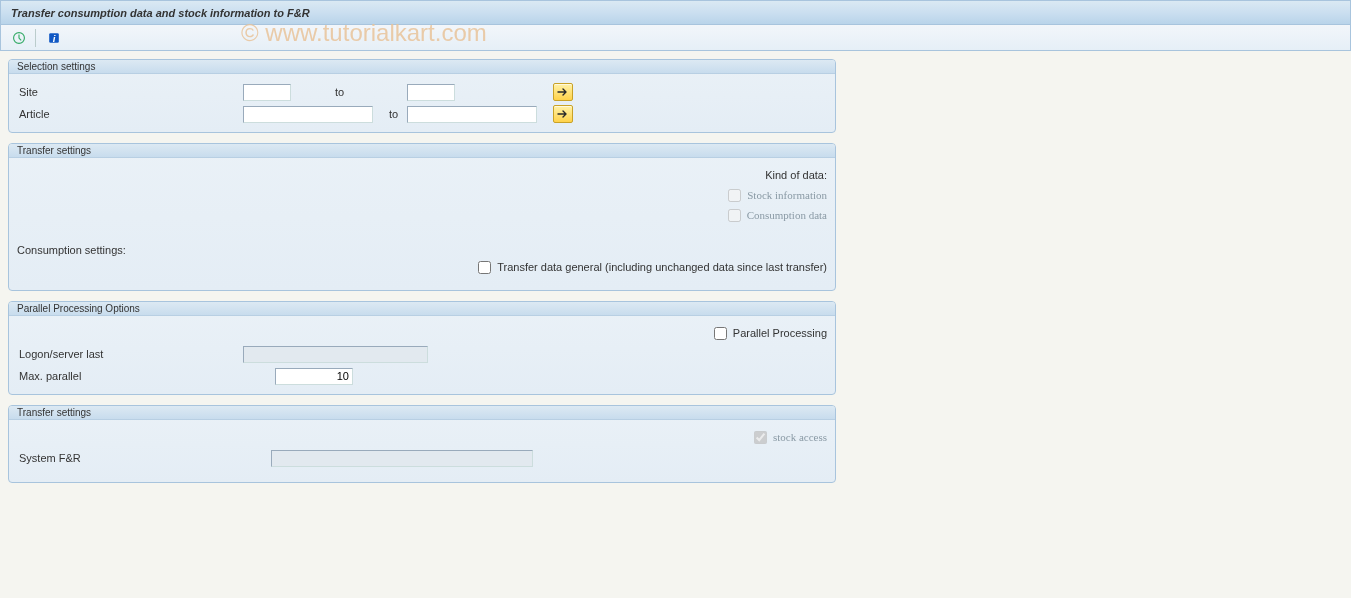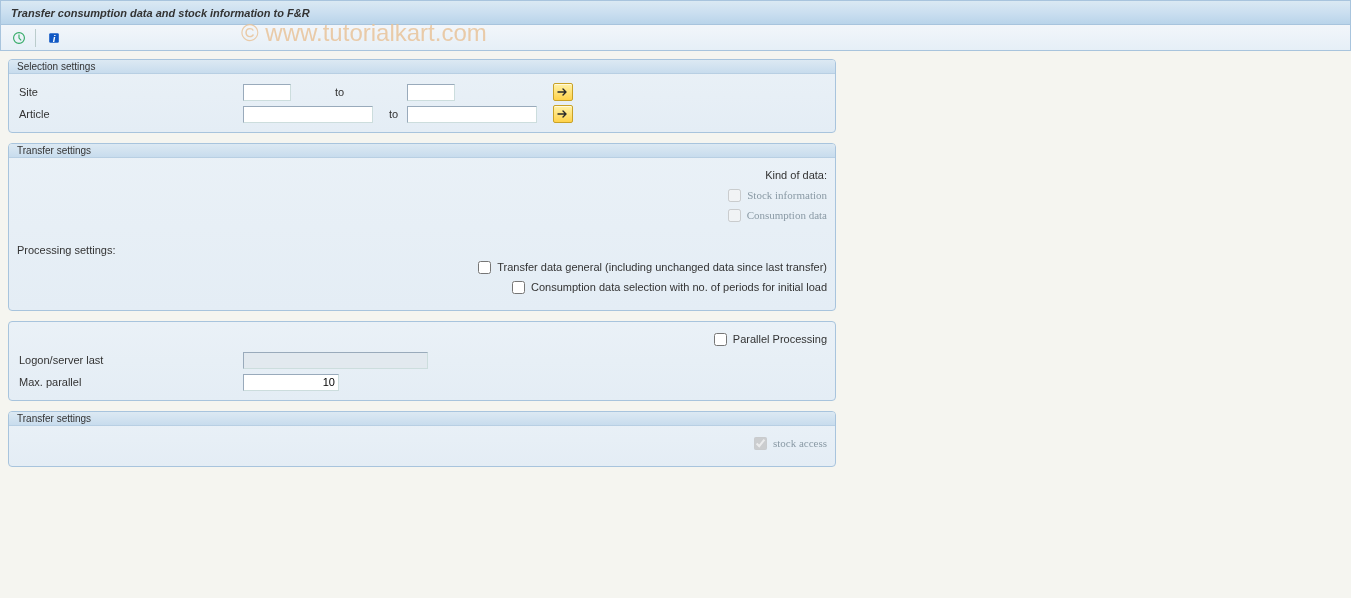--- a/index.html
+++ b/index.html
@@ -100,21 +100,21 @@
       border-bottom: 1px solid #cdd;
       height: 17px;
       padding: 0 3px;
       font-size: 11px;
     }
     .input-text[disabled] {
       background: #e2e9ef;
       color: #777;
     }
     .w-mid { width: 130px; }
-    .w-tiny { width: 96px; text-align: right; }
+    .w-tiny { width: 78px; text-align: right; margin-left: 32px; }
     .w-large { width: 185px; }
     .to-label {
       width: 60px;
       text-align: left;
       padding-left: 16px;
       color: #333;
     }
     .range-btn {
       width: 20px;
       height: 18px;
@@ -220,34 +220,31 @@
       </div>
       <div class="chk-row disabled">
         <input type="checkbox" class="chk" disabled="" style="">
         <span class="chk-label">Stock information</span>
       </div>
       <div class="chk-row disabled">
         <input type="checkbox" class="chk" disabled="" style="">
         <span class="chk-label">Consumption data</span>
       </div>
       <div class="spacer"></div>
-      <div class="section-sub">Processing settings:</div>
+      <div class="section-sub">Consumption settings:</div>
       <div class="chk-row">
         <input type="checkbox" class="chk" style="">
         <span class="chk-label">Transfer data general (including unchanged data since last transfer)</span>
       </div>
-      <div class="chk-row">
-        <input type="checkbox" class="chk" style="">
-        <span class="chk-label">Consumption data selection with no. of periods for initial load</span>
-      </div>
       <div class="spacer"></div>
     </div>
   </div>
 
   <div class="group">
+    <div class="group-header">Parallel Processing Options</div>
     <div class="group-body">
       <div class="chk-row">
         <input type="checkbox" class="chk" style="">
         <span class="chk-label">Parallel Processing</span>
       </div>
       <div class="row">
         <div class="label-col">Logon/server last</div>
         <input class="input-text w-large" disabled="" value="" style="">
       </div>
       <div class="row">
@@ -257,17 +254,21 @@
     </div>
   </div>
 
   <div class="group">
     <div class="group-header">Transfer settings</div>
     <div class="group-body">
       <div class="chk-row disabled">
         <input type="checkbox" class="chk" checked="" disabled="" style="">
         <span class="chk-label">stock access</span>
       </div>
+      <div class="row">
+        <div class="label-col" style="width:254px">System F&amp;R</div>
+        <input class="input-text" style="width: 262px;" disabled="" value="">
+      </div>
       <div class="spacer"></div>
     </div>
   </div>
 
 </div>
 
 </body></html>

